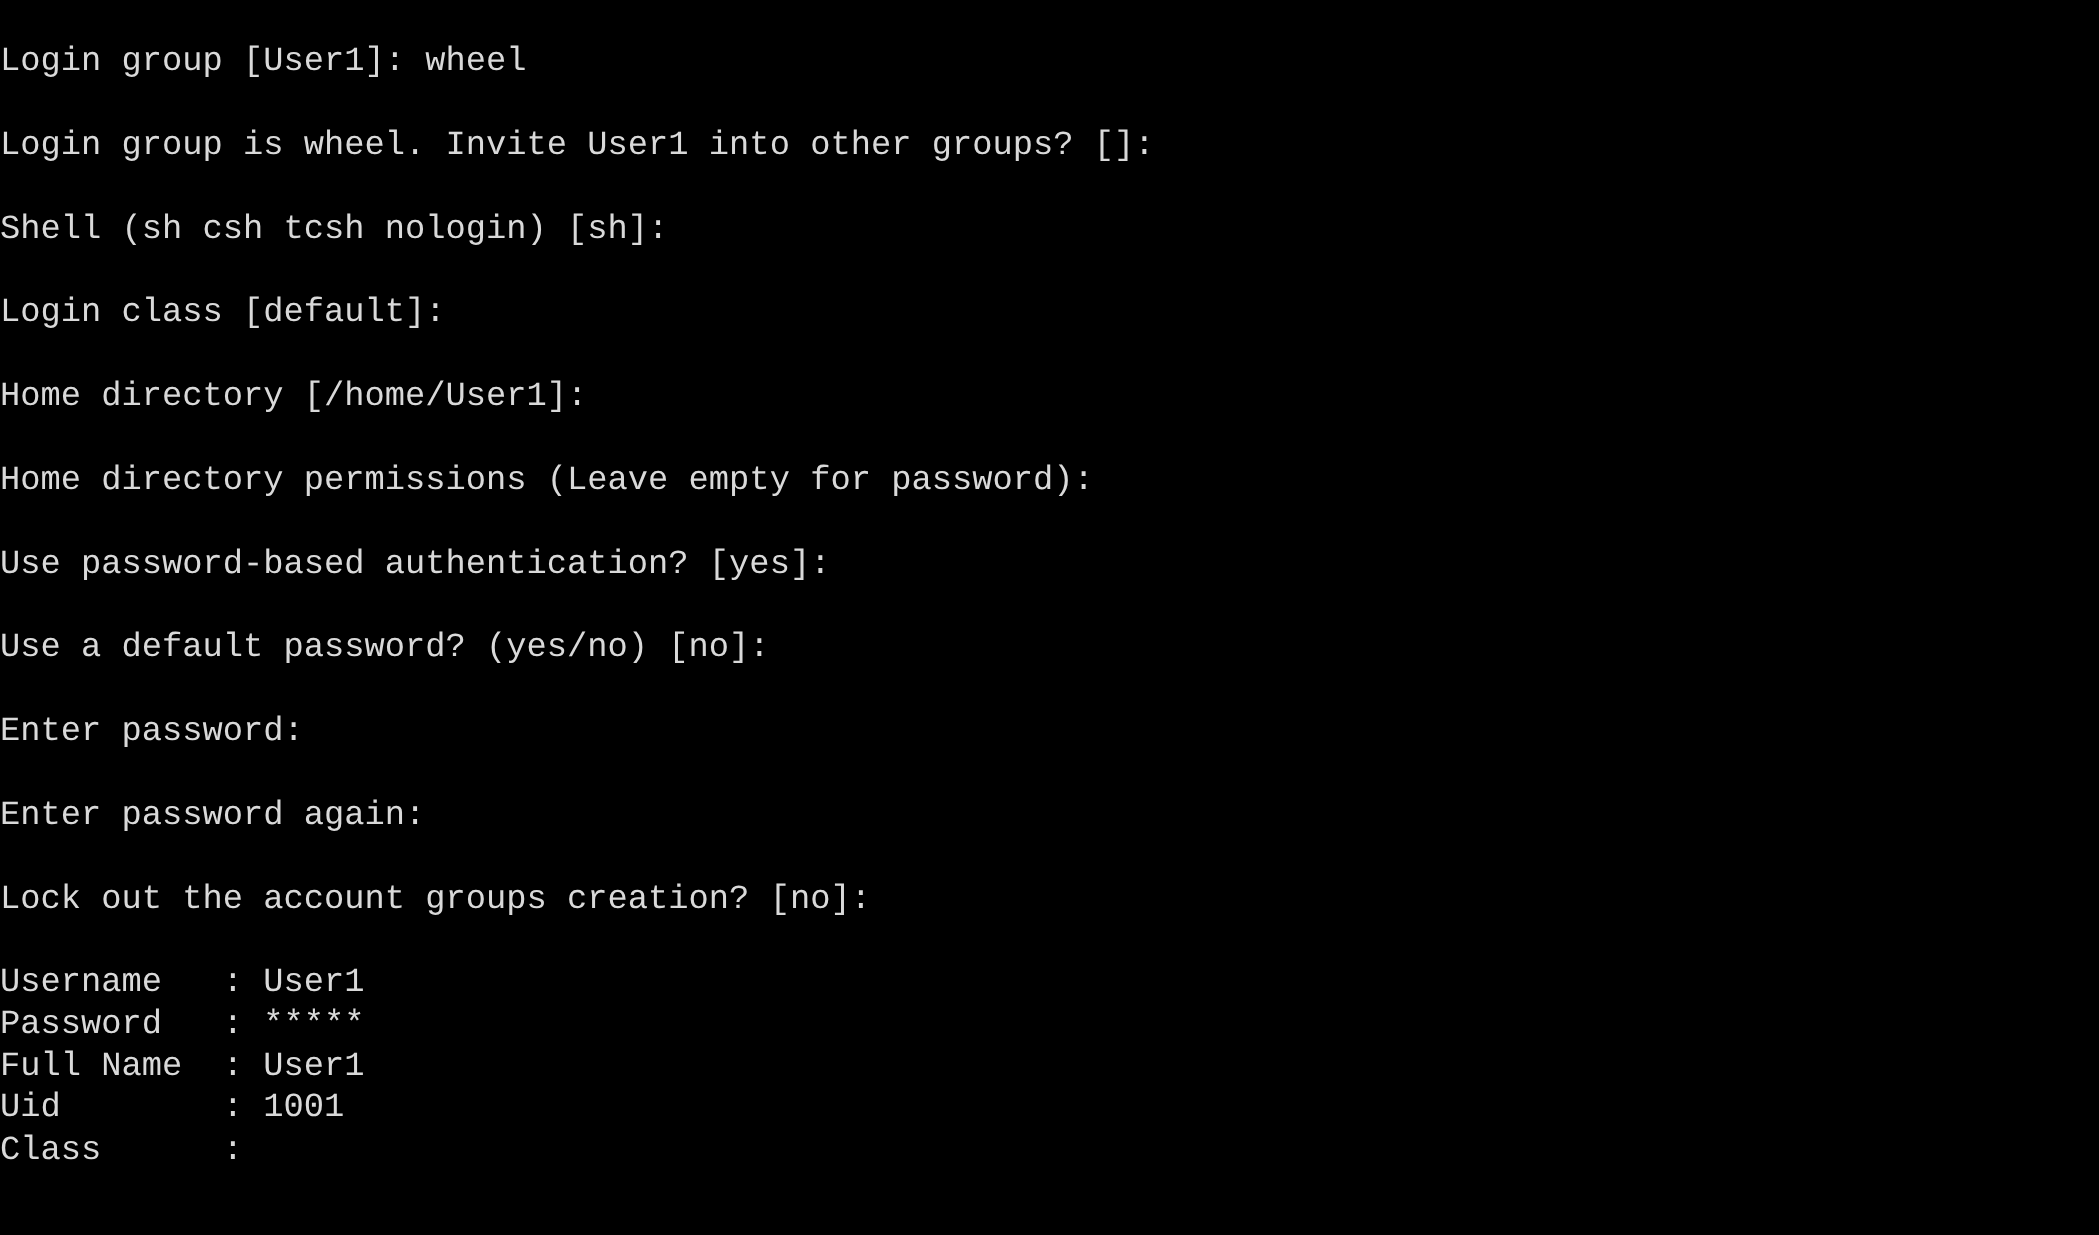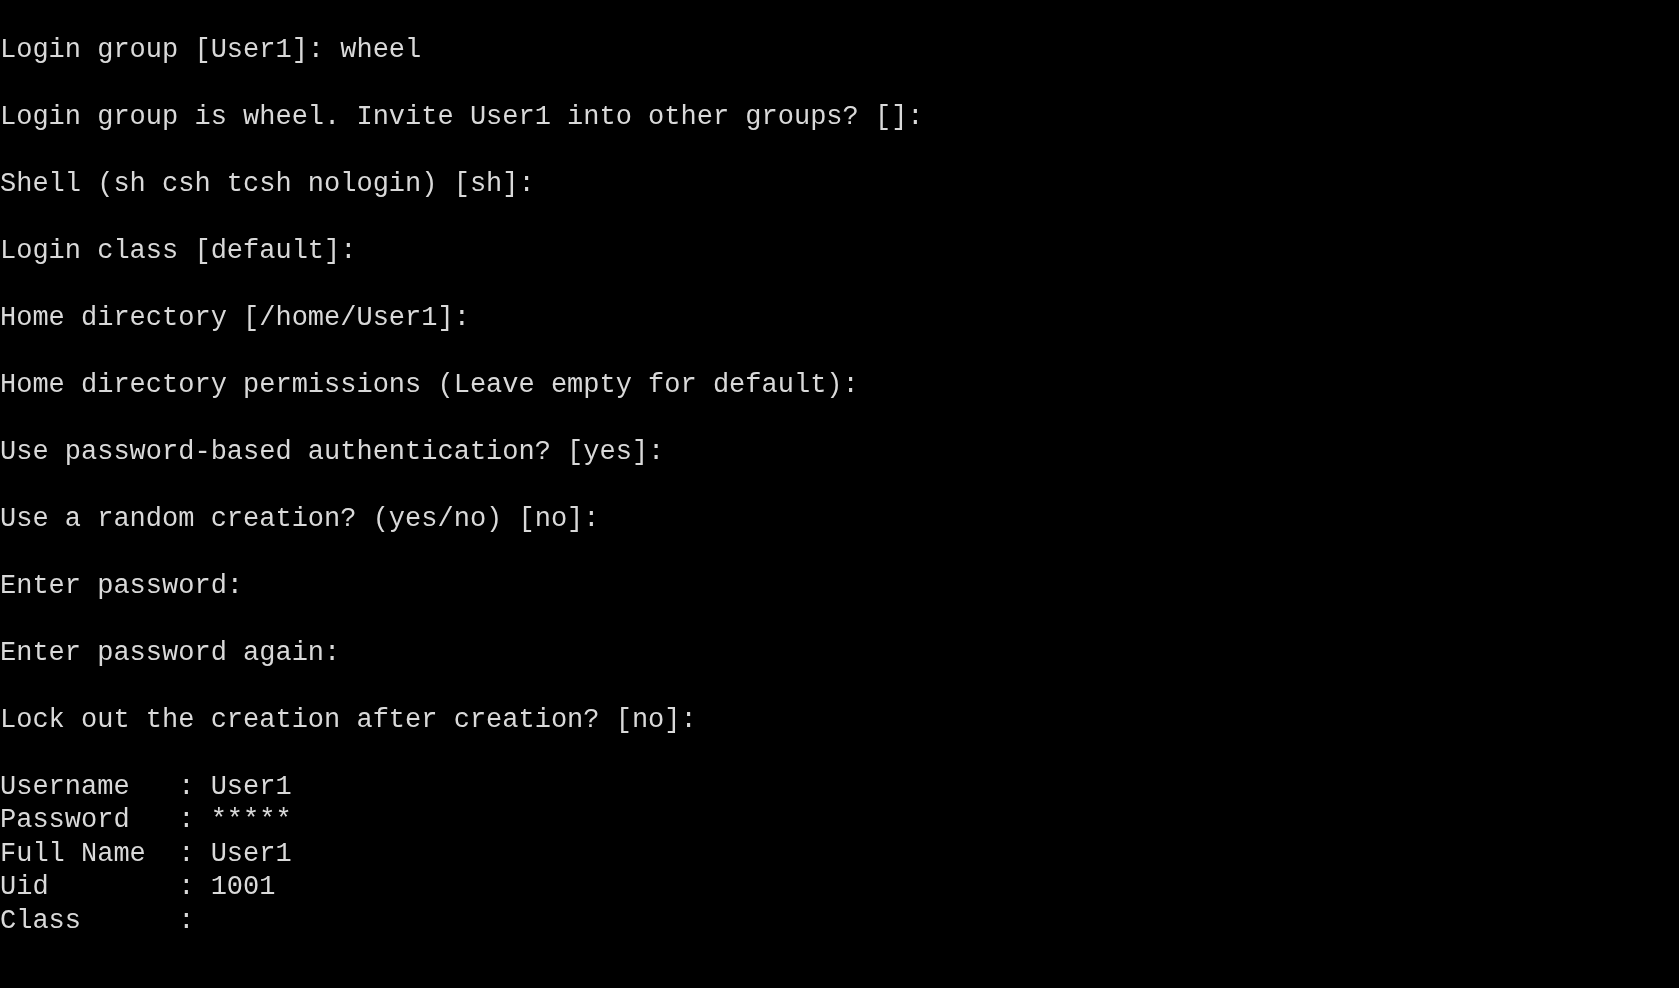--- a/index.html
+++ b/index.html
@@ -24,23 +24,23 @@
 </style>
 </head>
 <body>
 
 <div class="terminal">
 <span class="line"><span class="prompt-label">Login group [User1]: </span><span class="user-input">wheel</span></span>
 <span class="line">Login group is wheel. Invite User1 into other groups? []:</span>
 <span class="line">Shell (sh csh tcsh nologin) [sh]:</span>
 <span class="line">Login class [default]:</span>
 <span class="line">Home directory [/home/User1]:</span>
-<span class="line">Home directory permissions (Leave empty for default):</span>
+<span class="line">Home directory permissions (Leave empty for password):</span>
 <span class="line">Use password-based authentication? [yes]:</span>
-<span class="line">Use a random creation? (yes/no) [no]:</span>
+<span class="line">Use a default password? (yes/no) [no]:</span>
 <span class="line">Enter password:</span>
 <span class="line">Enter password again:</span>
-<span class="line">Lock out the creation after creation? [no]:</span>
+<span class="line">Lock out the account groups creation? [no]:</span>
 <span class="line">Username   : User1</span><span class="line">Password   : *****</span><span class="line">Full Name  : User1</span><span class="line">Uid        : 1001</span><span class="line">Class      : </span>
 
 
 
 </div>
 
 </body></html>

